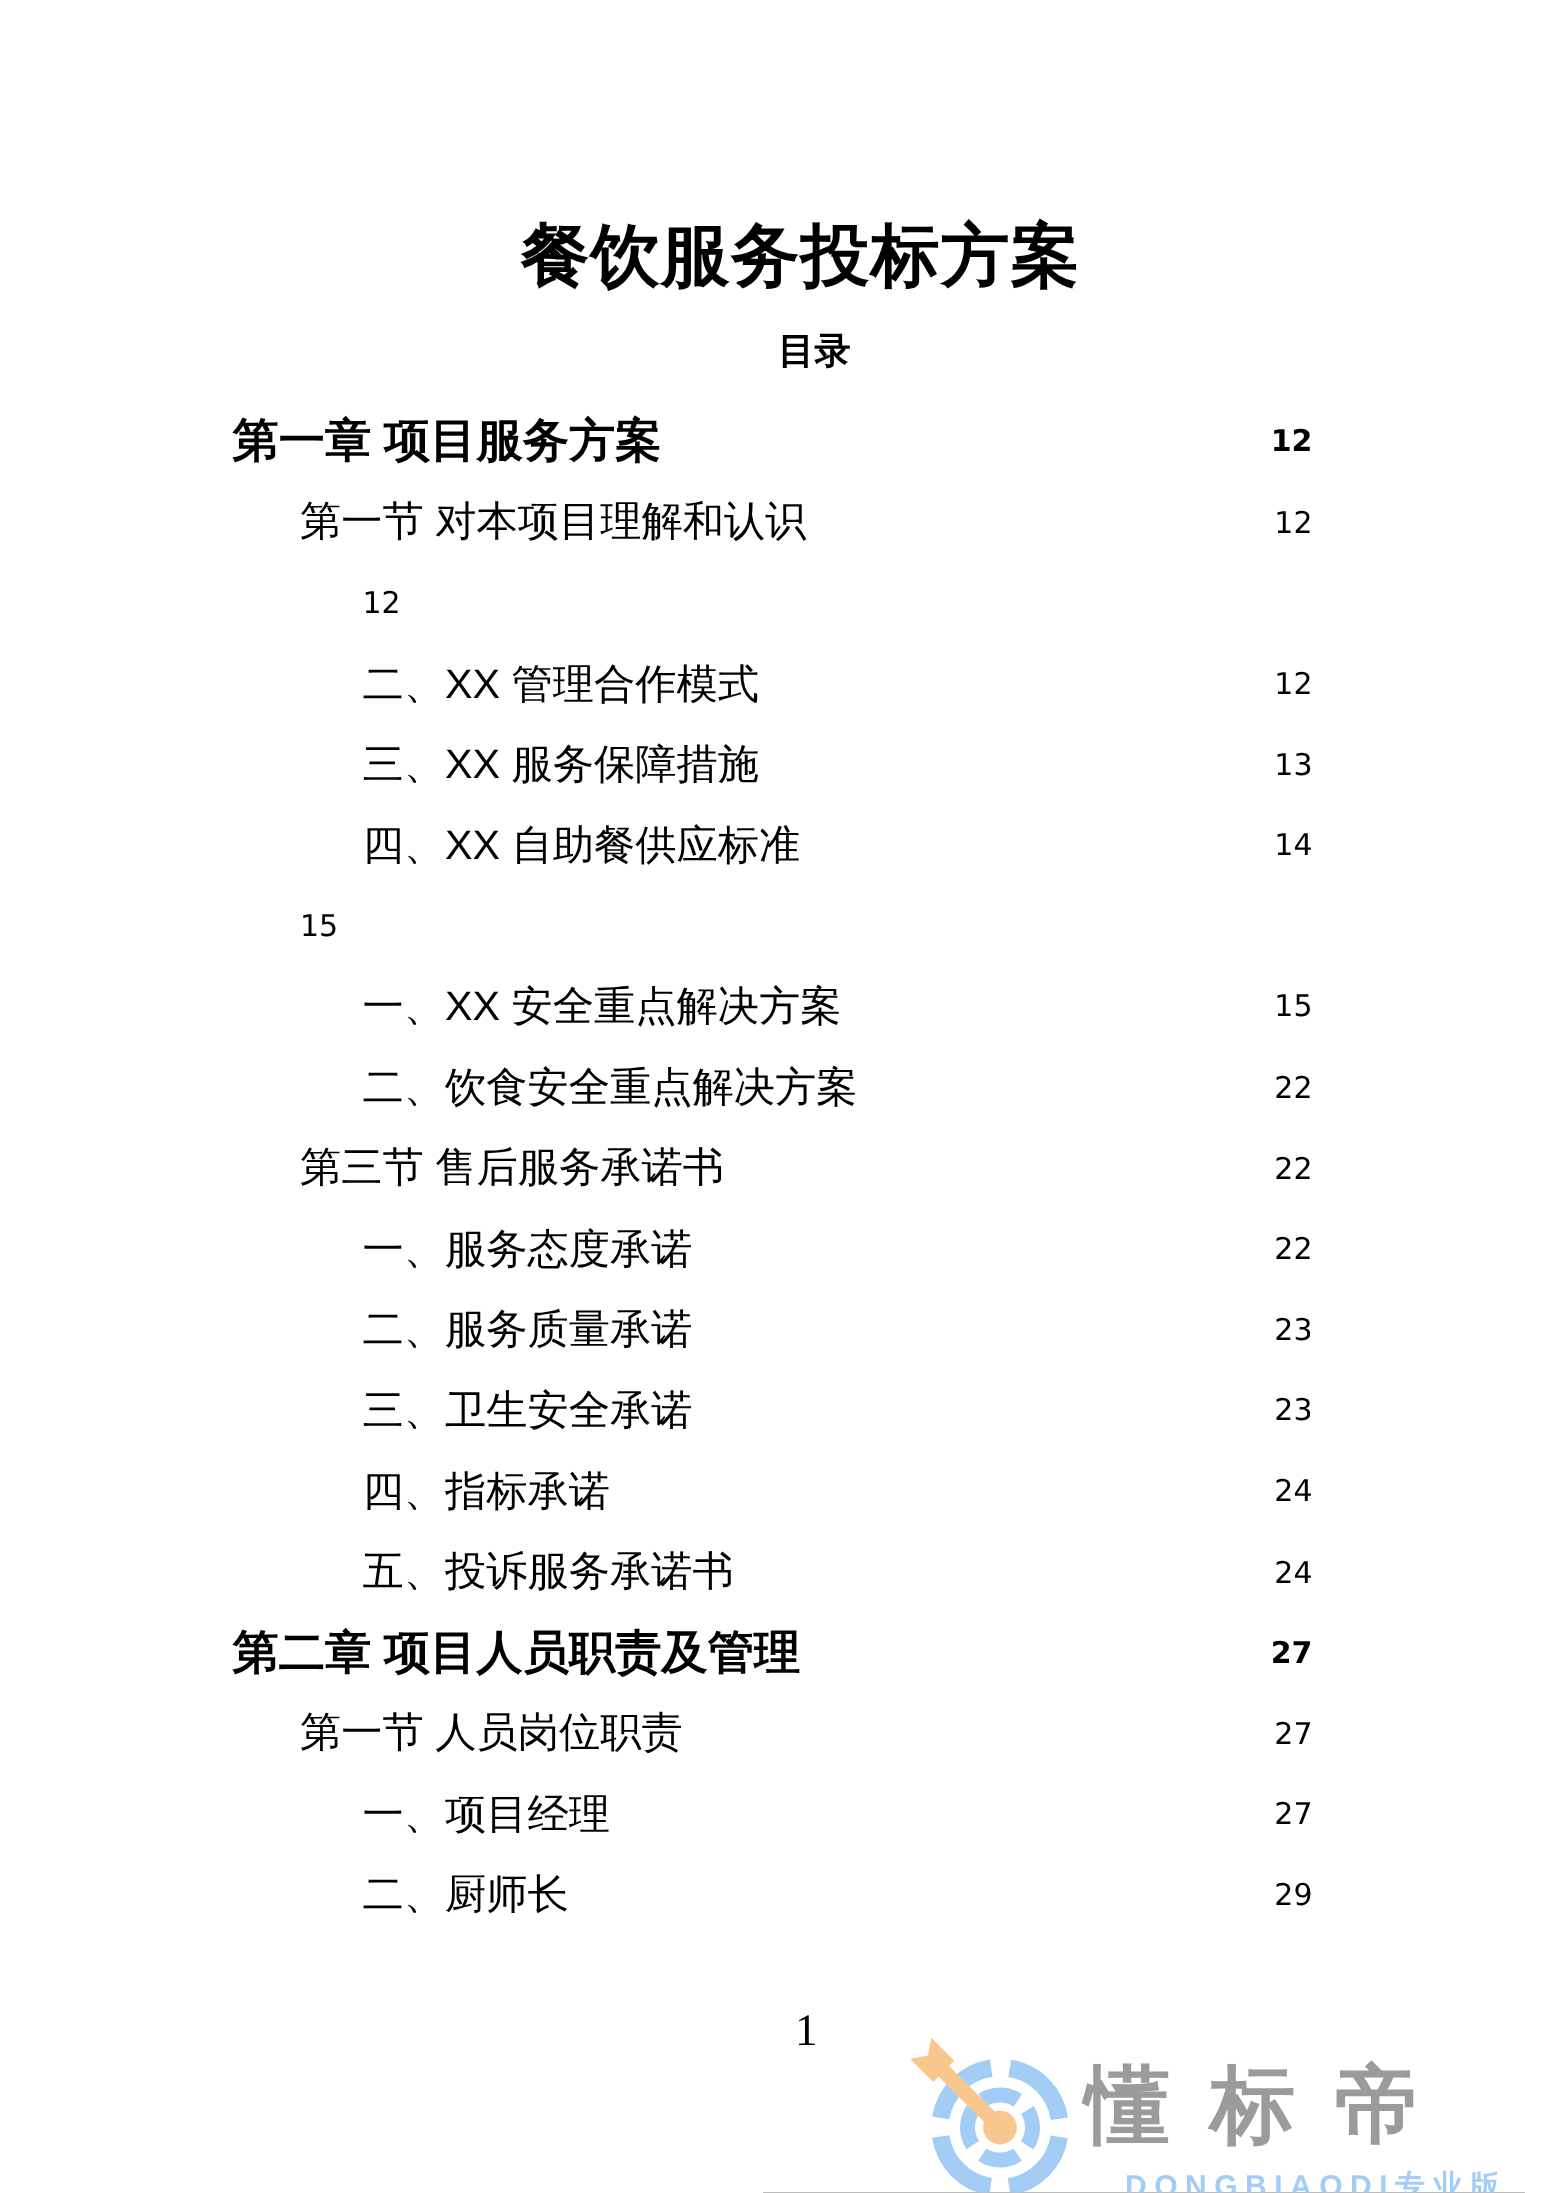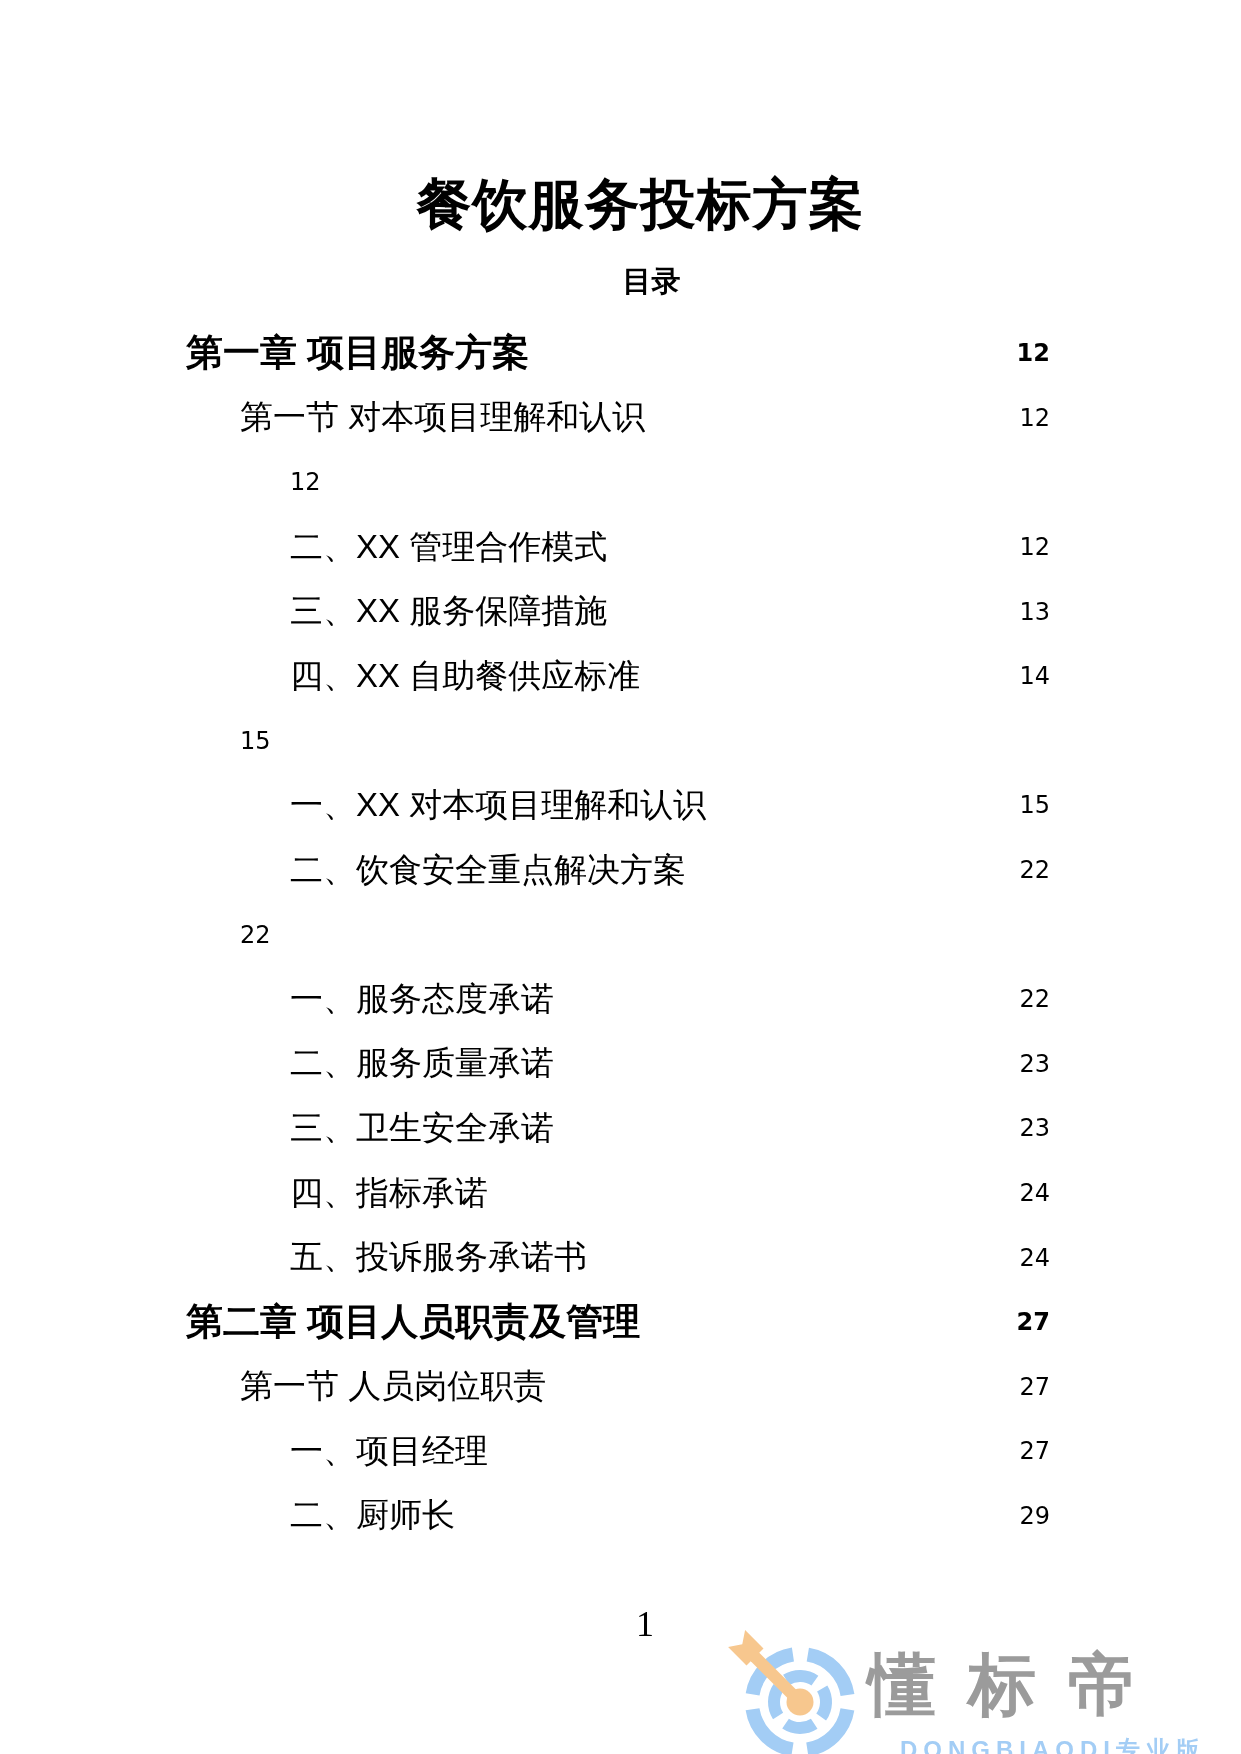--- a/index.html
+++ b/index.html
@@ -95,28 +95,29 @@
       <span class="toc-page">13</span>
     </div>
       <div class="toc-row lvl3">
       <span class="toc-label">四、XX 自助餐供应标准</span>
       <span class="toc-page">14</span>
     </div>
       <div class="toc-row lvl2">
       <span class="toc-page">15</span>
     </div>
       <div class="toc-row lvl3">
-      <span class="toc-label">一、XX 对本项目理解和认识</span>
+      <span class="toc-label">一、XX 安全重点解决方案</span>
       <span class="toc-page">15</span>
     </div>
       <div class="toc-row lvl3">
       <span class="toc-label">二、饮食安全重点解决方案</span>
       <span class="toc-page">22</span>
     </div>
       <div class="toc-row lvl2">
+      <span class="toc-label">第三节 售后服务承诺书</span>
       <span class="toc-page">22</span>
     </div>
       <div class="toc-row lvl3">
       <span class="toc-label">一、服务态度承诺</span>
       <span class="toc-page">22</span>
     </div>
       <div class="toc-row lvl3">
       <span class="toc-label">二、服务质量承诺</span>
       <span class="toc-page">23</span>
     </div>

